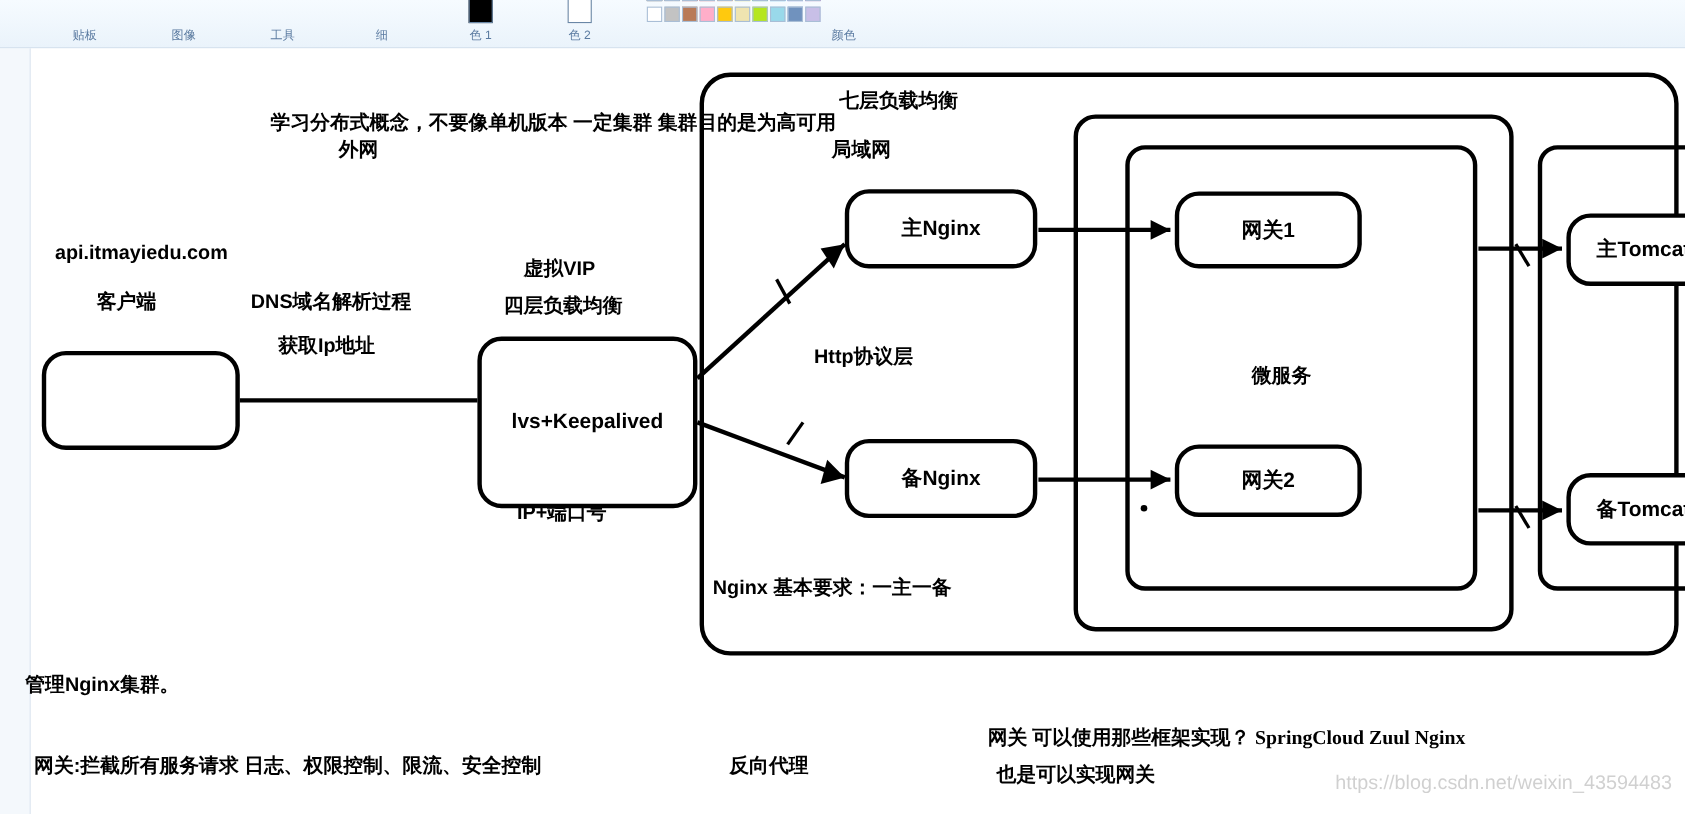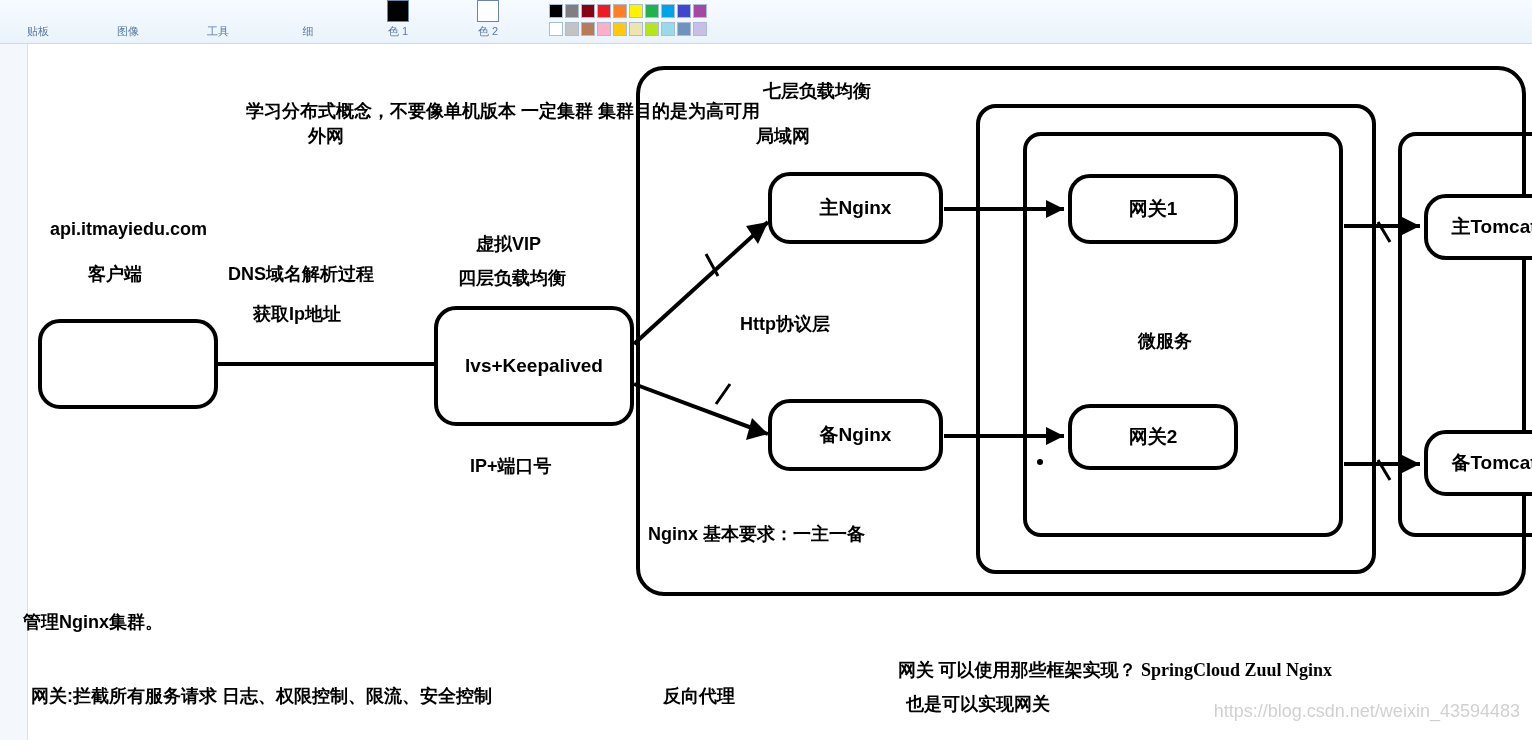--- a/index.html
+++ b/index.html
@@ -1,20 +1,20 @@
 <!DOCTYPE html>
 <html><head>
 <meta charset="utf-8">
 <style>
   * { box-sizing: border-box; margin: 0; padding: 0; }
   body { font-family: "Microsoft YaHei", SimSun, sans-serif; background: #fff; width: 1532px; height: 740px; position: relative; overflow: hidden; }
 
   
   .ribbon { position: absolute; top: 0; left: 0; right: 0; height: 44px; background: linear-gradient(#f6fbff,#eaf3fb); border-bottom: 1px solid #c9d9e8; }
-  .ribbon-groups { display: flex; align-items: flex-end; height: 100%; padding: 0 8px; gap: 30px; }
+  .ribbon-groups { display: flex; align-items: flex-end; height: 100%; padding: 0 8px; gap: 30px; margin-left: 39px; }
   .ribbon-group { font-size: 11px; color: #5a7aa0; text-align: center; min-width: 60px; padding-bottom: 4px; }
   .ribbon-color-swatch { width: 22px; height: 22px; border: 1px solid #6a87a6; display: inline-block; margin-top: 2px; }
   .ribbon-chip { width: 14px; height: 14px; border: 1px solid #a9bed6; display: inline-block; margin: 1px; }
   .side-strip { position: absolute; top: 44px; left: 0; width: 28px; bottom: 0; background: #f4f8fc; border-right: 1px solid #d7e2ee; }
 
   .canvas { position: absolute; top: 44px; left: 28px; right: 0; bottom: 0; background: #fff; }
 
   .txt { position: absolute; font-size: 18px; font-weight: 700; color: #000; white-space: nowrap; }
   .watermark { position: absolute; font-size: 18px; color: rgba(120,120,120,.35); }
 
@@ -40,20 +40,21 @@
       <div class="ribbon-color-swatch" style="background:#000"></div><br>
       <span>色 1</span>
     </div>
     <div class="ribbon-group">
       <div class="ribbon-color-swatch" style="background:#fff"></div><br>
       <span>色 2</span>
     </div>
     <div class="ribbon-group" style="min-width:360px;text-align:left">
       <span class="ribbon-chip" style="background:#000"></span><span class="ribbon-chip" style="background:#7f7f7f"></span><span class="ribbon-chip" style="background:#880015"></span><span class="ribbon-chip" style="background:#ed1c24"></span><span class="ribbon-chip" style="background:#ff7f27"></span><span class="ribbon-chip" style="background:#fff200"></span><span class="ribbon-chip" style="background:#22b14c"></span><span class="ribbon-chip" style="background:#00a2e8"></span><span class="ribbon-chip" style="background:#3f48cc"></span><span class="ribbon-chip" style="background:#a349a4"></span><br>
       <span class="ribbon-chip" style="background:#fff"></span><span class="ribbon-chip" style="background:#c3c3c3"></span><span class="ribbon-chip" style="background:#b97a57"></span><span class="ribbon-chip" style="background:#ffaec9"></span><span class="ribbon-chip" style="background:#ffc90e"></span><span class="ribbon-chip" style="background:#efe4b0"></span><span class="ribbon-chip" style="background:#b5e61d"></span><span class="ribbon-chip" style="background:#99d9ea"></span><span class="ribbon-chip" style="background:#7092be"></span><span class="ribbon-chip" style="background:#c8bfe7"></span>
+      <div style="text-align:center">颜色</div>
     </div>
   </div>
 </div>
 <div class="side-strip"></div>
 
 <div class="canvas">
 
   <div class="txt" style="left:218px; top:55px;">学习分布式概念，不要像单机版本 一定集群 集群目的是为高可用</div>
   <div class="txt" style="left:280px; top:80px;">外网</div>
   <div class="txt" style="left:728px; top:80px;">局域网</div>
@@ -76,21 +77,21 @@
 
   <div class="frame" style="left:608px; top:22px; width:890px; height:530px;"></div>
 
   <div class="frame" style="left:948px; top:60px; width:400px; height:470px; border-radius:20px;"></div>
 
   <div class="frame" style="left:995px; top:88px; width:320px; height:405px; border-radius:18px;"></div>
 
   <div class="frame" style="left:1370px; top:88px; width:200px; height:405px; border-radius:18px;"></div>
 
   <div class="box" style="left:10px; top:275px; width:180px; height:90px;"></div>
-  <div class="box" style="left:406px; top:262px; width:200px; height:120px;">
+  <div class="box" style="left:406px; top:262px; width:200px; height:156px;">
       <span>lvs+Keepalived</span>
     </div>
 
   <div class="box" style="left:740px; top:128px; width:175px; height:72px;">
       <span>主Nginx</span>
     </div>
   <div class="box" style="left:740px; top:355px; width:175px; height:72px;">
       <span>备Nginx</span>
     </div>
 

